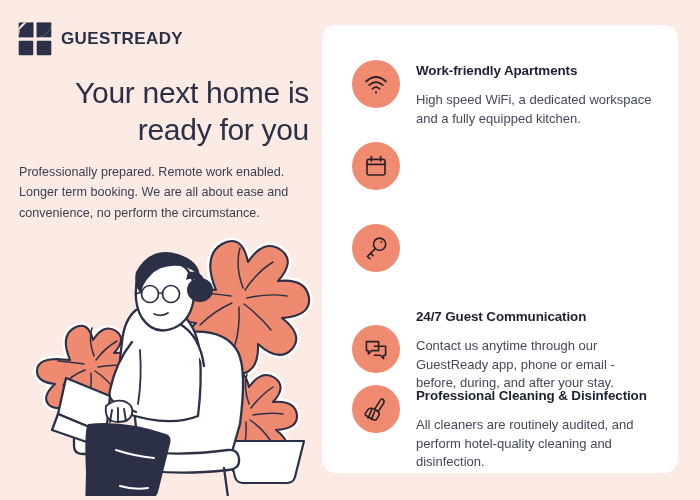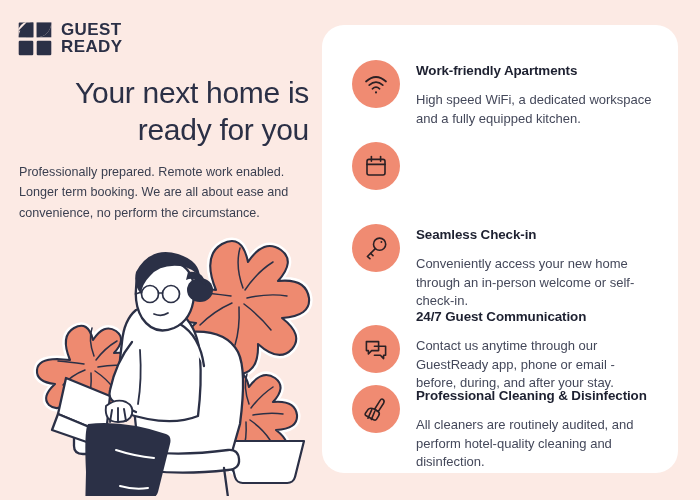--- a/index.html
+++ b/index.html
@@ -16,21 +16,21 @@
     position:absolute; left:0; top:0; width:322px; height:500px;
   }
   .brand {
     position:absolute; left:18px; top:22px;
     display:flex; align-items:center; gap:9px;
   }
   .logo-mark {
     width:34px; height:34px; display:block;
   }
   .brand-word {
-    display:flex; flex-direction:column;
+    display:flex; flex-direction:row;
     font-weight:bold; color:#2B3046;
     font-size:17px; line-height:0.99; letter-spacing:0.4px;
   }
   .headline {
     position:absolute; left:19px; top:74px; width:290px;
     color:#2B3046; font-size:30px; line-height:1.24;
     font-weight:300; letter-spacing:-0.3px;text-align:right;
   }
   .subcopy {
     position:absolute; left:19px; top:162px; width:277px;
@@ -41,21 +41,21 @@
   .illo {
     position:absolute; left:28px; top:228px;
     width:290px; height:268px;
   }
   .illo svg { display:block; width:100%; height:100%; }
 
   
   .panel {
     position:absolute; left:322px; top:25px;
     width:356px; height:448px;
-    background:#FFFFFF; border-radius:22px;
+    background:#FFFFFF; border-radius:14px;
   }
   .feature-list {
     position:absolute; left:0; top:0; width:100%;
   }
   .feature {
     position:absolute; left:30px; width:306px;
     display:flex; gap:16px; align-items:flex-start;
   }
   .f0 { top:35px; } .f1 { top:117px; } .f2 { top:199px; }
   .f3 { top:281px;align-items:center; } .f4 { top:360px; }
@@ -269,24 +269,20 @@
 
     <div class="feature f2">
       <span class="icon-badge">
         <svg viewBox="0 0 26 26" fill="none" stroke="#2B2024" stroke-width="1.6" stroke-linecap="round" stroke-linejoin="round">
           <circle cx="16.6" cy="9.2" r="6.1"></circle>
           <circle cx="18.4" cy="7" r="0.95" fill="#2B2024" stroke="none"></circle>
           <path d="M12.3 13.6 L4.4 21.5 l2.5 2.2"></path>
           <path d="M7.6 18.3 l2.4 2.3"></path>
         </svg>
       </span>
-      <div class="feature-text">
-        <div class="feature-title">Seamless Check-in</div>
-        <div class="feature-desc">Conveniently access your new home through an in-person welcome or self-check-in.</div>
-      </div>
     </div>
 
     <div class="feature f3">
       <span class="icon-badge">
         <svg viewBox="0 0 26 26" fill="none" stroke="#2B2024" stroke-width="1.6" stroke-linejoin="round" stroke-linecap="round">
           <path d="M3.4 5.6 h12.2 v9 H8.6 L5.4 18 v-3.4 H3.4 Z"></path>
           <path d="M11.4 10.2 h11.2 v9 h-2 V22.6 l-3.2 -3.4 h-6"></path>
         </svg>
       </span>
       <div class="feature-text">

